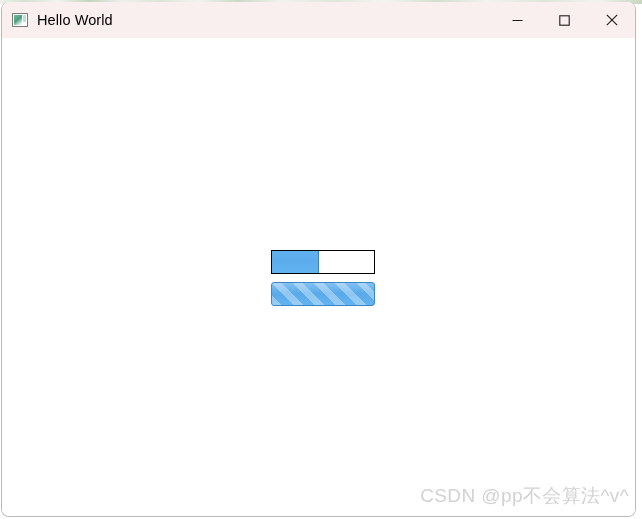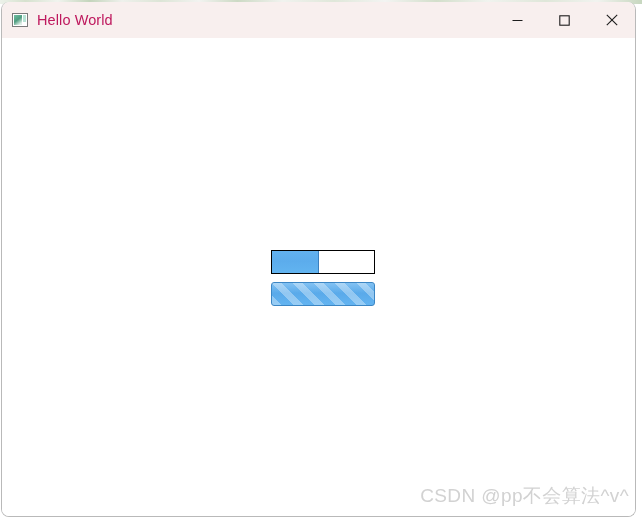--- a/index.html
+++ b/index.html
@@ -57,21 +57,21 @@
     width: 16px;
     height: 16px;
     margin-left: 10px;
     margin-right: 9px;
     flex: 0 0 auto;
     display: block;
   }
 
   .title-text {
     font-size: 14.5px;
-    color: #be185d;
+    color: #000000;
     letter-spacing: .1px;
     white-space: nowrap;
     flex: 1 1 auto;
   }
 
   .win-controls {
     display: flex;
     height: 36px;
     flex: 0 0 auto;
   }

